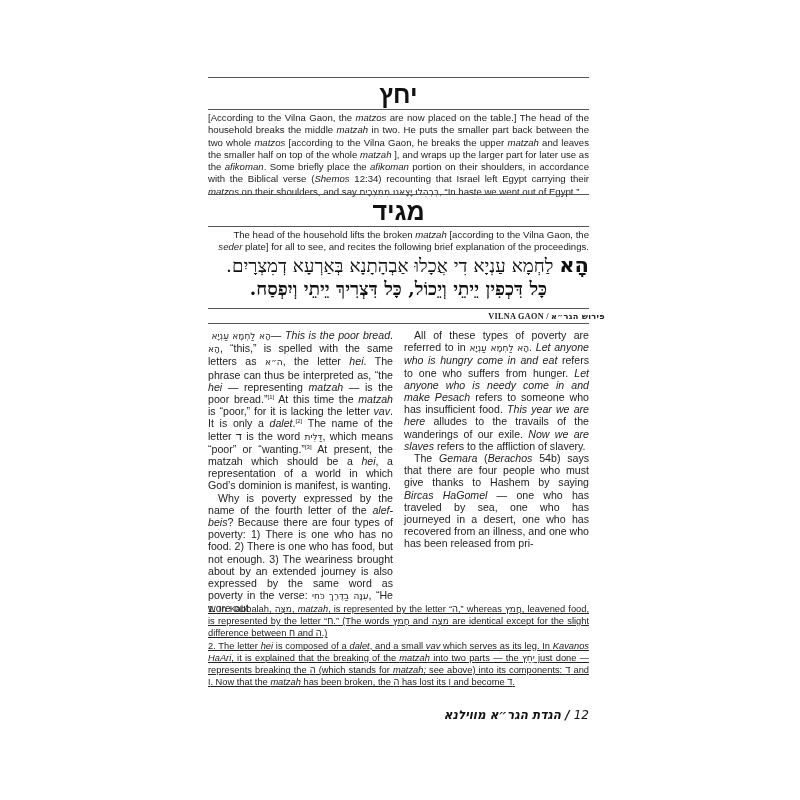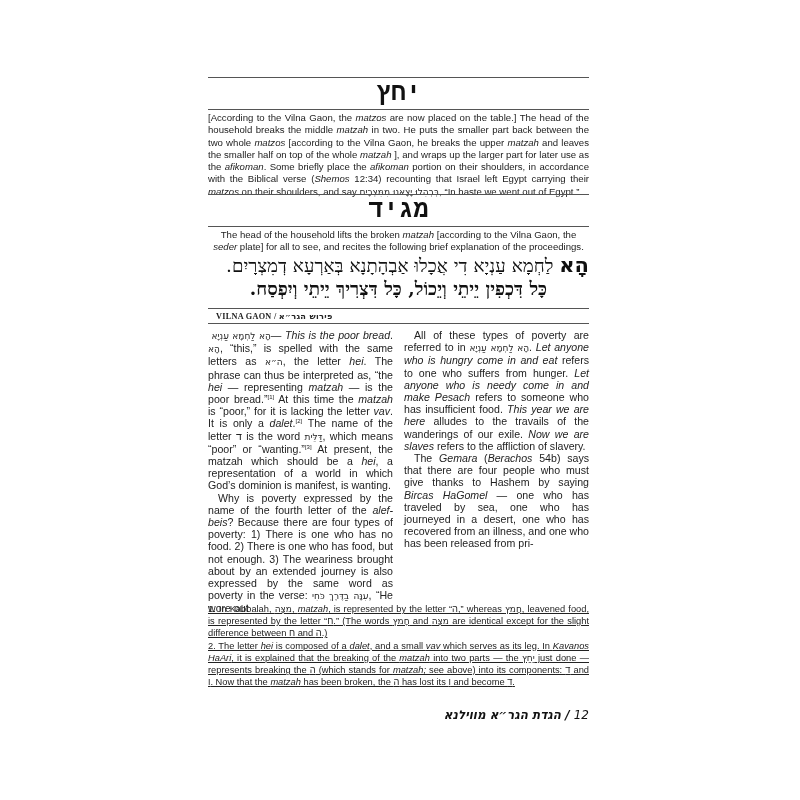--- a/index.html
+++ b/index.html
@@ -1,27 +1,27 @@
 <!DOCTYPE html>
 <html><head>
 <meta charset="utf-8">
 <style>
   html, body { margin:0; padding:0; background:#ffffff; }
   body { width:800px; height:800px; position:relative; overflow:hidden; font-family:"DejaVu Serif", serif; color:#1a1a1a; }
   .page { position:absolute; left:208px; top:0; width:381px; }
   .rule { position:absolute; left:0; width:381px; height:0; border-top:1.3px solid #555; }
-  .section-title { position:absolute; left:0; width:381px; text-align:center; font-family:Liberation Mono, monospace; font-weight:bold; font-size:25px; line-height:30px; direction:rtl; color:#111; }
+  .section-title { position:absolute; left:0; width:381px; text-align:center; font-family:Liberation Sans, sans-serif; font-weight:bold; font-size:25px; line-height:30px; direction:rtl; color:#111; }
   .instr { position:absolute; left:0; width:381px; font-family:"Liberation Sans", sans-serif; font-size:9.6px; line-height:12.3px; text-align:justify; color:#222; }
-  .instr.center { text-align:center; }
+  .instr.center { text-align:right; }
   .instr i { font-style:italic; }
   .heb { position:absolute; left:0; width:381px; direction:rtl; font-family:"DejaVu Serif", serif; font-size:18.5px; line-height:22px; color:#111; white-space:nowrap; }
   .heb.l1 { text-align:right; }
   .heb.l2 { text-align:center;font-weight:bold; }
   .heb b { font-family:"DejaVu Sans", sans-serif; font-weight:bold; font-size:21px; }
-  .comm-header { position:absolute; left:8px; width:381px; text-align:left; font-family:"Liberation Serif", serif; font-size:8.2px; font-weight:bold; letter-spacing:0.3px; line-height:12px; color:#222; }
+  .comm-header { position:absolute; left:16px; width:381px; text-align:right; font-family:"Liberation Serif", serif; font-size:8.2px; font-weight:bold; letter-spacing:0.3px; line-height:12px; color:#222; }
   .comm-header .heb-h { font-family:"DejaVu Sans", sans-serif; font-weight:bold; }
   .col { position:absolute; top:329px; width:185px; font-family:"Liberation Sans", sans-serif; font-size:10.6px; line-height:12.2px; text-align:justify; color:#222; }
   .col.left { left:0; }
   .col.right { left:196px; }
   .col p { margin:0; }
   .col p.indent { text-indent:10px; }
   .col i { font-style:italic;margin-top:20px; }
   .col sup { font-size:6px; vertical-align:4px; line-height:0; }
   .notes { position:absolute; left:0; top:603px; width:381px; font-family:"Liberation Sans", sans-serif; font-size:9.3px; line-height:12.2px; text-align:justify; color:#222; }
   .notes p { margin:0;text-decoration:underline; }

